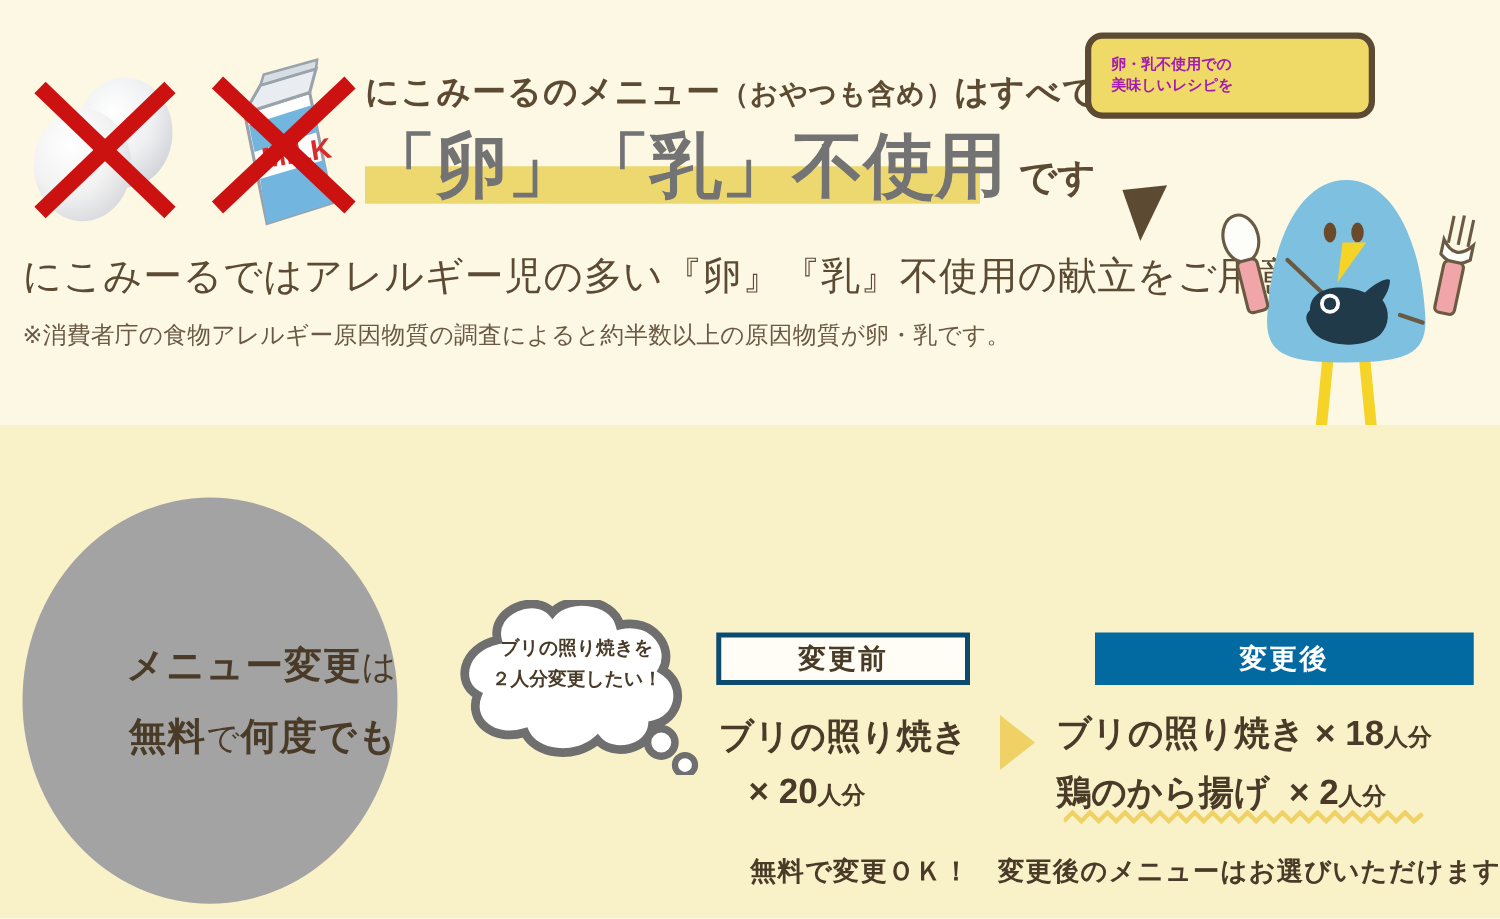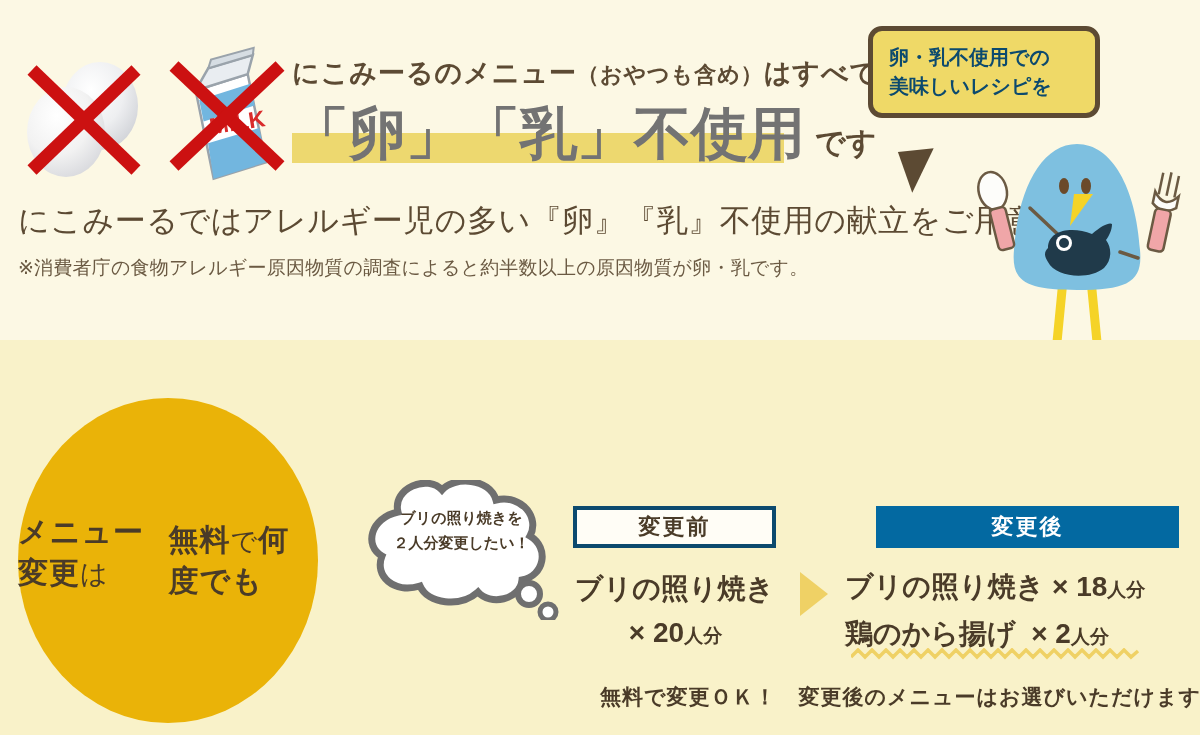--- a/index.html
+++ b/index.html
@@ -111,23 +111,23 @@
     position: absolute;
     left: 868px; top: 26px;
     width: 232px;
     box-sizing: border-box;
     background: #efd967;
     border: 5px solid #5c4a33;
     border-radius: 14px;
     padding: 12px 14px 12px 16px;
   }
   .bubble-line {
-    font-size: 20px;
-    font-weight: bold;
-    color: #0c4a6e;
+    font-size: 12px;
+    font-weight: bold;
+    color: #a21caf;
     line-height: 1.45;
     white-space: nowrap;
   }
   .bubble-tail {
     position: absolute;
     left: 900px; top: 150px;
     width: 0; height: 0;
     border-left: 10px solid transparent;
     border-right: 26px solid transparent;
     border-top: 42px solid #5c4a33;
@@ -139,25 +139,25 @@
     position: absolute;
     left: 960px; top: 130px;
     width: 245px; height: 215px;
   }
 
   
   .circle {
     position: absolute;
     left: 18px; top: 398px;
     width: 300px; height: 325px;
-    background: #eab308;
+    background: #a3a3a3;
     border-radius: 50%;
     display: flex;
-    flex-direction: row;
-    align-items: center;
+    flex-direction: column;
+    align-items: flex-end;
     justify-content: center;
   }
   .circle-l1 {
     font-size: 30px;
     font-weight: bold;
     color: #4a3b28;
     letter-spacing: 1px;
     margin-bottom: 16px;
   }
   .circle-l1 .thin { font-weight: normal; font-size: 27px; }
@@ -244,21 +244,21 @@
     left: 573px; top: 570px;
     width: 203px;
     text-align: center;
     font-size: 28px;
     font-weight: bold;
     color: #4a3b28;
     white-space: nowrap;
   }
   .before-item2 {
     position: absolute;
-    left: 574px; top: 617px;
+    left: 544px; top: 617px;
     width: 203px;
     text-align: center;
     font-size: 28px;
     font-weight: bold;
     color: #4a3b28;
     white-space: nowrap;
   }
   .before-item2 .unit { font-size: 19px; }
 
   .arrow-tri {

